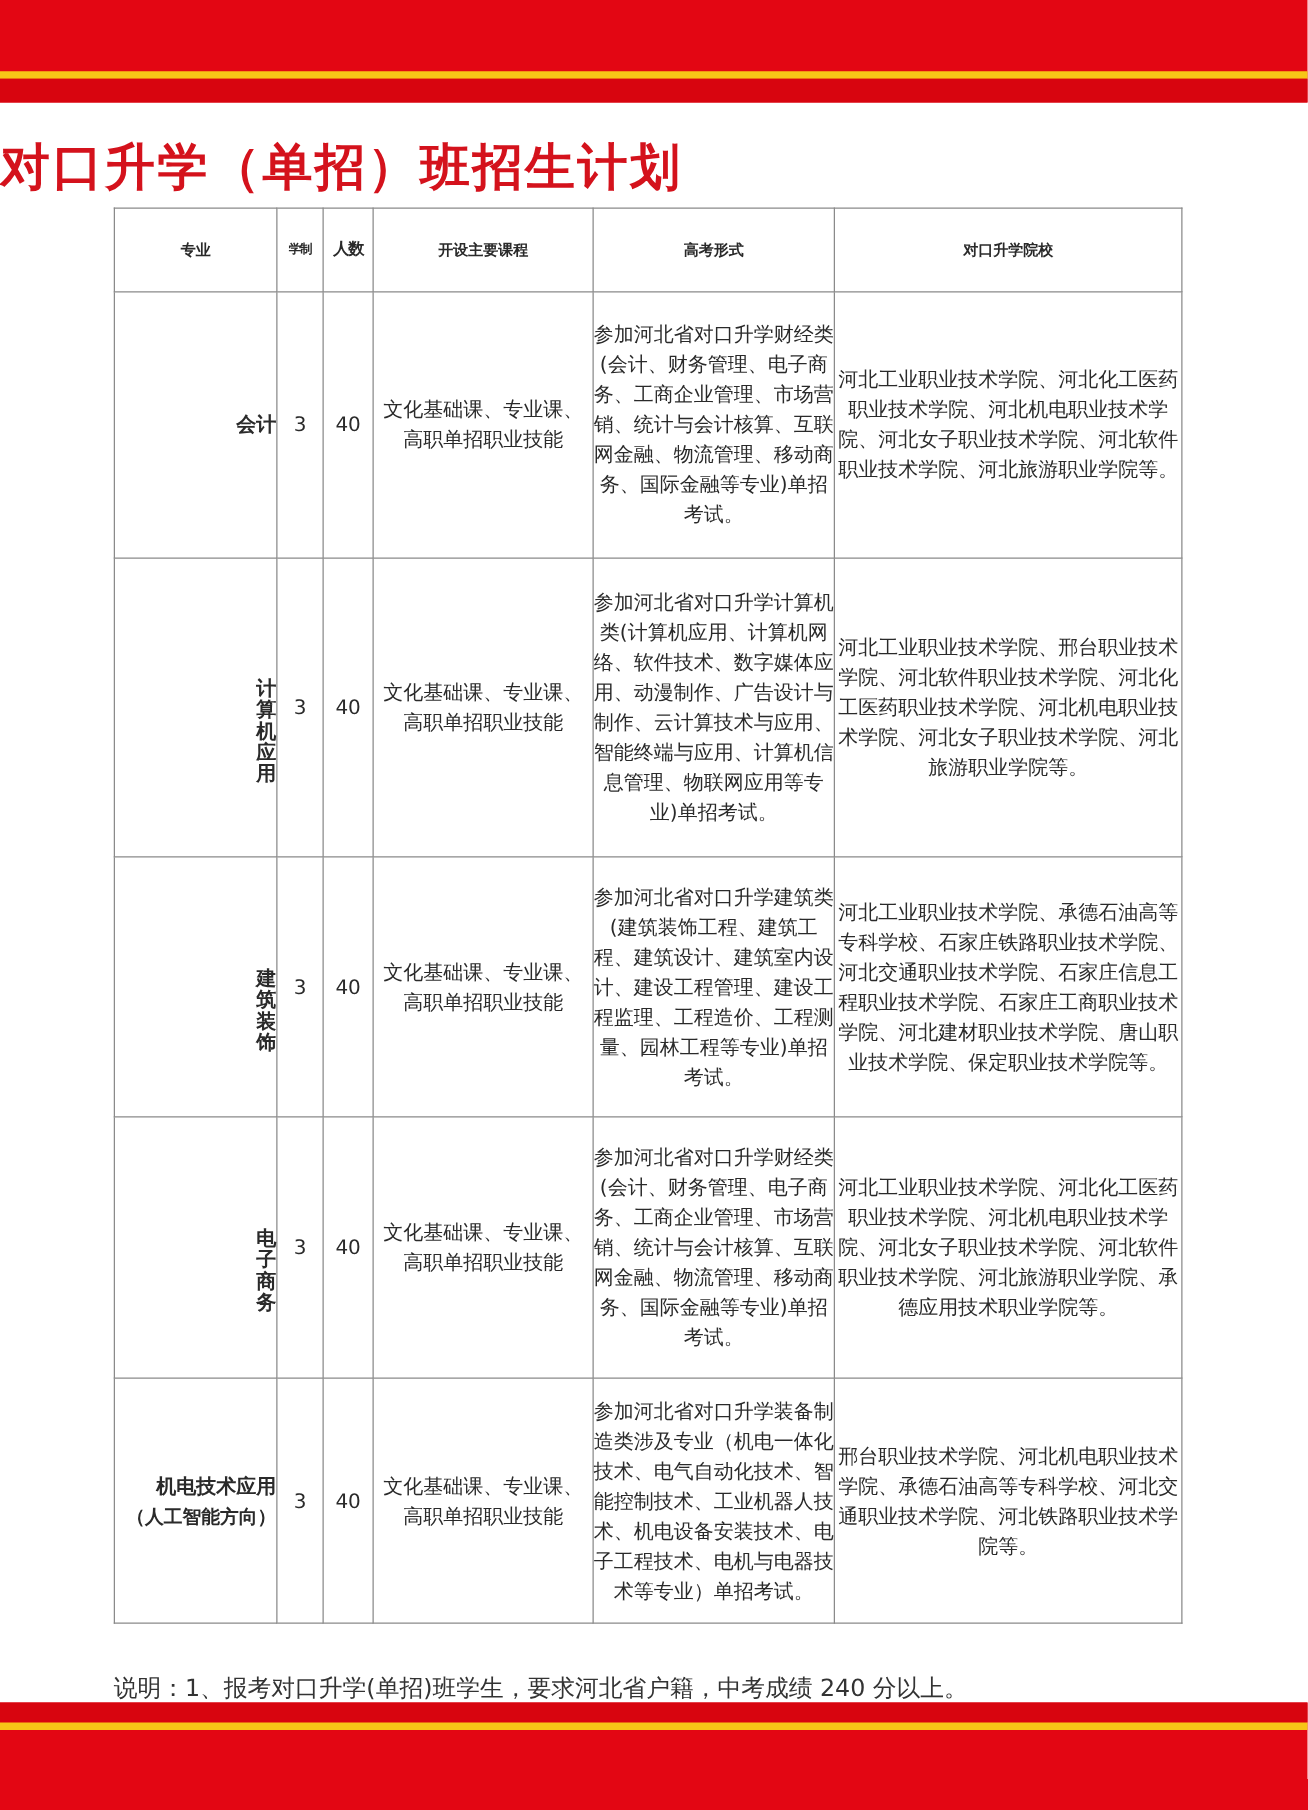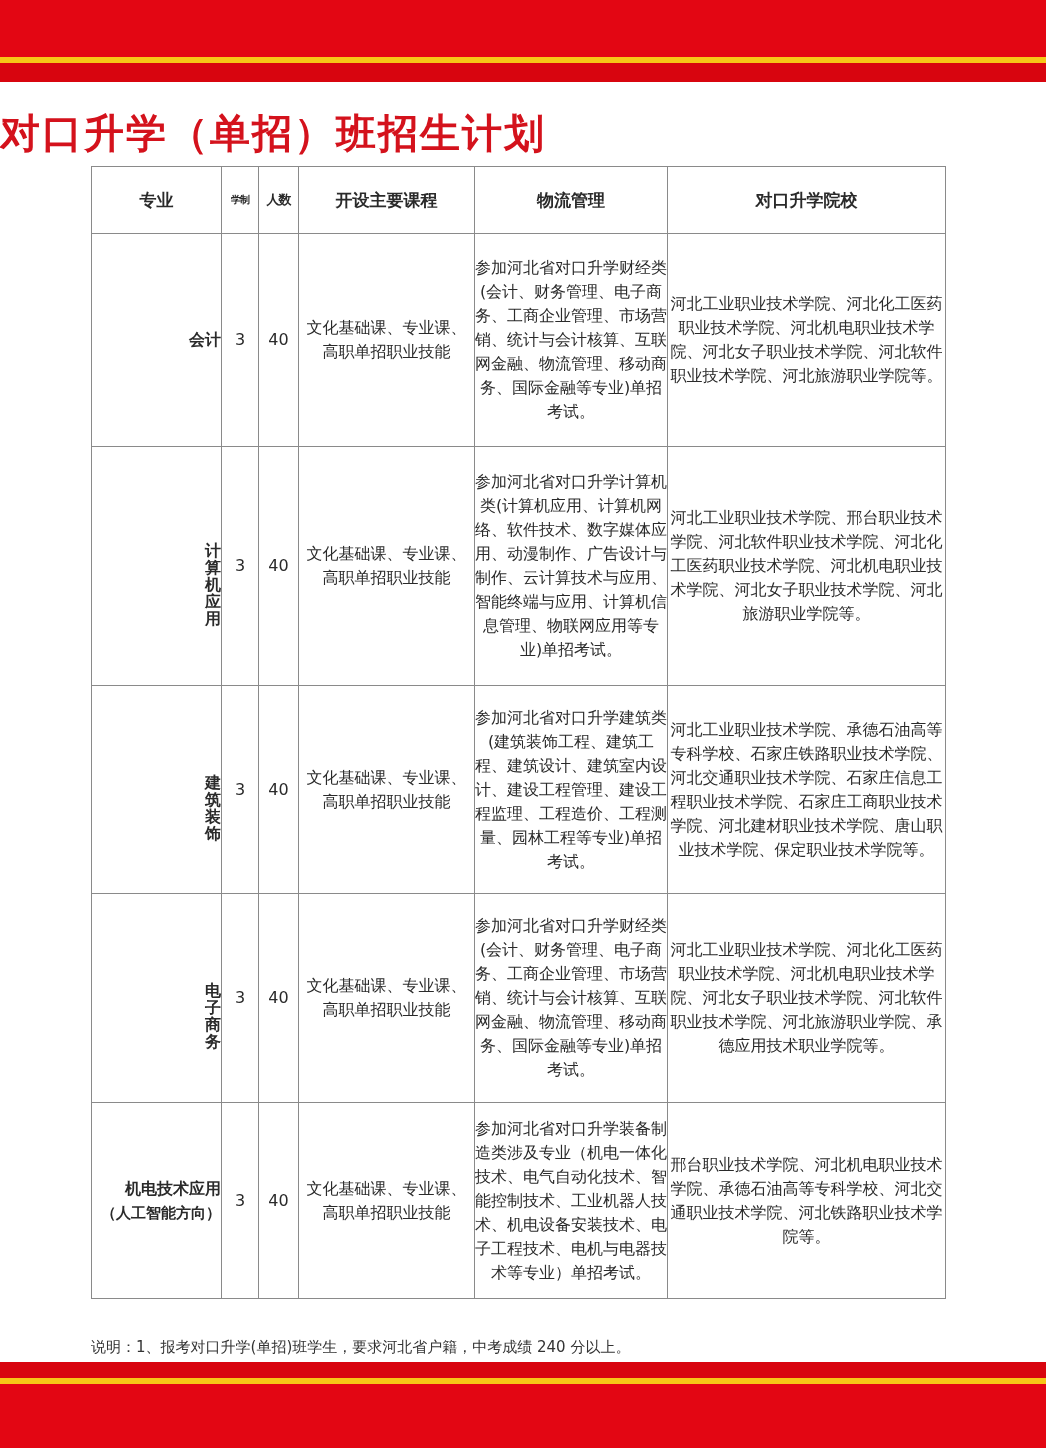--- a/index.html
+++ b/index.html
@@ -23,29 +23,29 @@
   }
 
   table.plan {
     position:absolute; left:91px; top:166px; width:854px;
     border-collapse:collapse; table-layout:fixed;
   }
   table.plan td, table.plan th {
     border:1.5px solid #8a8a8a; padding:0; vertical-align:middle;
     font-size:16px; line-height:24px; color:#2a2a2a;
   }
-  table.plan th { font-weight:bold; text-align:center; height:66px; font-size:17px; }
+  table.plan th { font-weight:bold; text-align:center; height:66px; font-size:12px; }
   td.c { text-align:center; }
   td.major { font-weight:bold; text-align:right; }
   td.major .vert { display:inline-block; width:18px; line-height:17px; word-break:break-all;margin-top:40px; }
   td.major .sub { font-size:15px; font-weight:bold; }
   td.txt { text-align:center; padding:2px 2px; letter-spacing:0px; }
   td.course { text-align:center; padding:0 4px; }
   .note {
-    position:absolute; left:91px; top:1338px; font-size:15px; color:#333;
+    position:absolute; left:91px; top:1338px; font-size:19px; color:#333;
   }
 </style>
 </head>
 <body>
 
 <div class="band-top">
   <div class="stripe"></div>
   <div class="shade"></div>
 </div>
 
@@ -59,21 +59,21 @@
     <col style="width:176px">
     <col style="width:193px">
     <col style="width:278px">
   </colgroup>
   <thead>
     <tr>
       <th>专业</th>
       <th style="font-size:10px;letter-spacing:-1px">学制</th>
       <th style="font-size:13px;letter-spacing:-1px">人数</th>
       <th>开设主要课程</th>
-      <th>物流管理</th>
+      <th>高考形式</th>
       <th>对口升学院校</th>
     </tr>
   </thead>
   <tbody>
     <tr style="height:213px">
       <td class="major"><span>会计</span></td>
       <td class="c">3</td>
       <td class="c">40</td>
       <td class="course">文化基础课、专业课、高职单招职业技能</td>
       <td class="txt">参加河北省对口升学财经类(会计、财务管理、电子商务、工商企业管理、市场营销、统计与会计核算、互联网金融、物流管理、移动商务、国际金融等专业)单招考试。</td>

